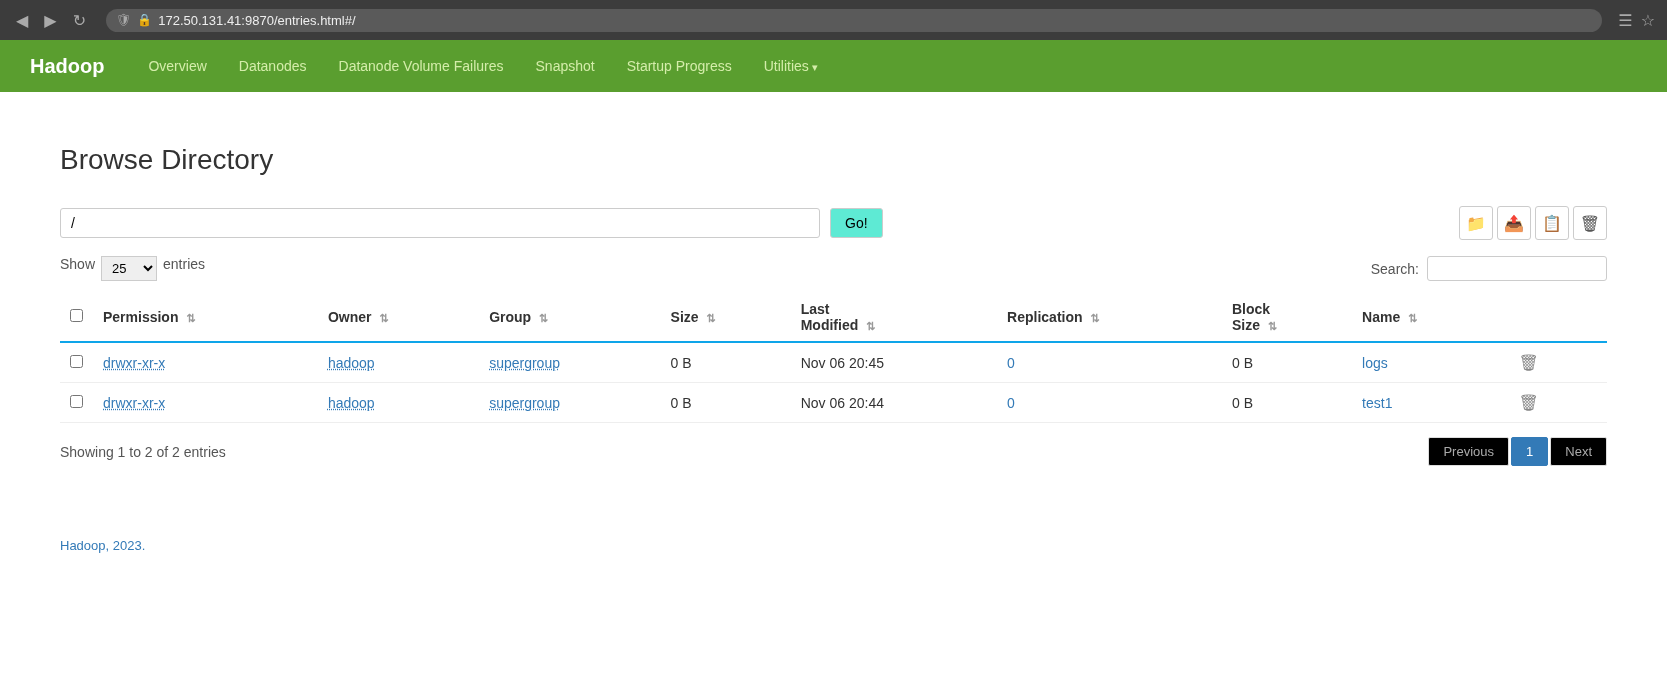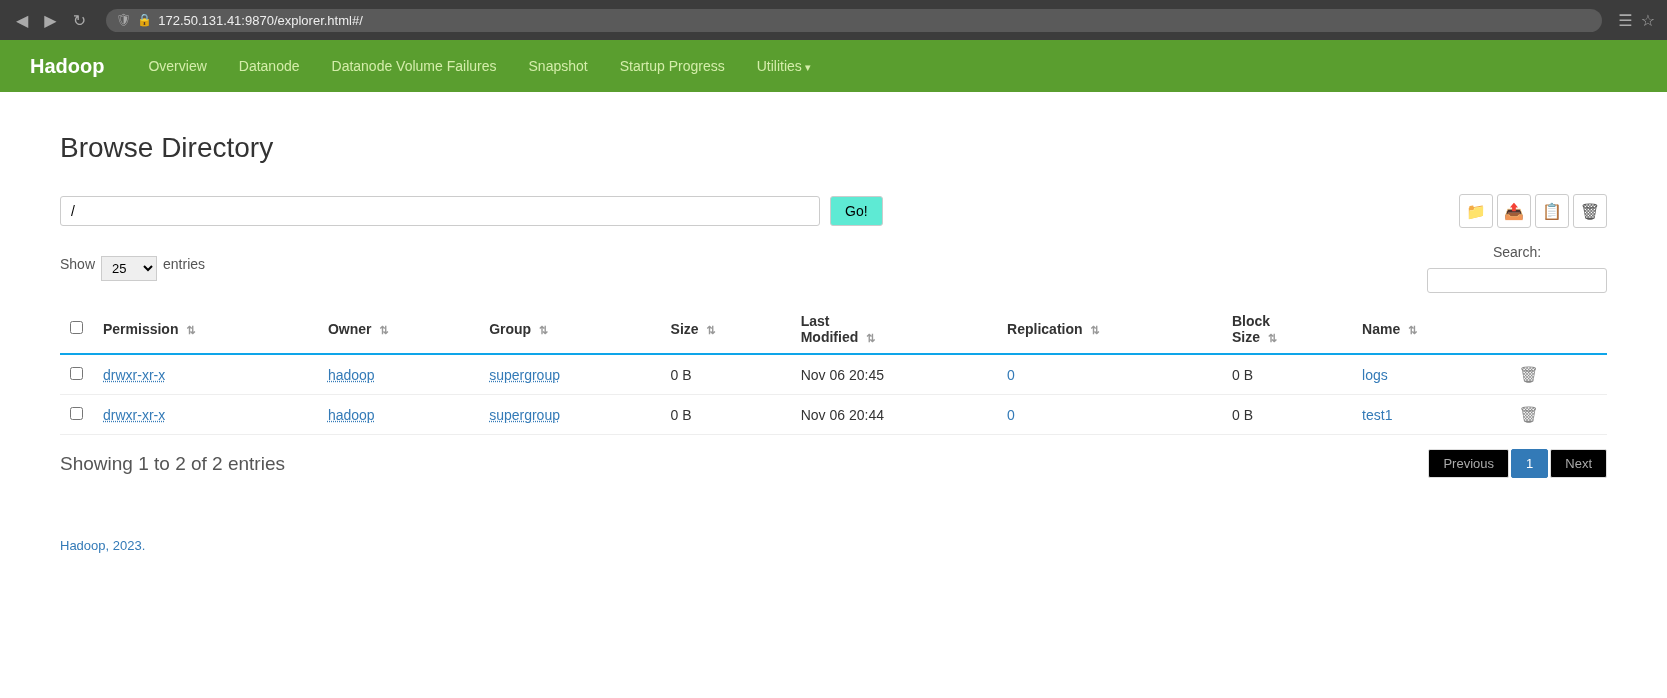--- a/index.html
+++ b/index.html
@@ -60,21 +60,21 @@
       text-decoration: none;
       padding: 6px 14px;
       border-radius: 4px;
       font-size: 14px;
       display: block;
     }
     .navbar-items li.has-dropdown a::after { content: " ▾"; font-size: 11px; }
 
     
     .main-content {
-      padding: 40px 60px;
+      padding: 52px 60px;
     }
     .page-title {
       font-size: 28px;
       font-weight: 300;
       color: #333;
       margin-bottom: 30px;
     }
 
     
     .dir-controls {
@@ -133,21 +133,20 @@
     .entries-select {
       padding: 3px 6px;
       border: 1px solid #ccc;
       border-radius: 0;
       font-size: 13px;
     }
     .search-area {
       display: flex;
       align-items: center;
       gap: 8px;
-      flex-direction: column;
     }
     .search-label { color: #555; }
     .search-input {
       padding: 4px 8px;
       border: 1px solid #ccc;
       border-radius: 3px;
       font-size: 13px;
       width: 180px;
     }
 
@@ -191,21 +190,21 @@
       padding: 2px 6px;
     }
 
     
     .pagination-area {
       display: flex;
       align-items: center;
       justify-content: space-between;
       margin-top: 14px;
     }
-    .pagination-info { color: #555; font-size: 19px; }
+    .pagination-info { color: #555; font-size: 14px; }
     .pagination-btns { display: flex; gap: 2px; }
     .page-btn {
       padding: 6px 14px;
       border: 1px solid #ddd;
       background: #000000;
       cursor: pointer;
       font-size: 13px;
       color: #337ab7;
       border-radius: 2px;
     }
@@ -226,36 +225,36 @@
 </head>
 <body>
 
 <div class="browser-chrome">
   <button class="browser-nav-btn">◀</button>
   <button class="browser-nav-btn">▶</button>
   <button class="browser-nav-btn">↻</button>
   <div class="address-bar">
     <span class="address-bar-icon">🛡</span>
     <span class="address-bar-icon">🔒</span>
-    <span class="address-bar-text">172.50.131.41:9870/explorer.html#/</span>
+    <span class="address-bar-text">172.50.131.41:9870/entries.html#/</span>
   </div>
   <div class="browser-actions">
     <span>☰</span>
     <span>☆</span>
   </div>
 </div>
 
 <nav class="navbar">
   <span class="navbar-brand">Hadoop</span>
   <ul class="navbar-items">
     <li>
       <a href="#">Overview</a>
     </li>
     <li>
-      <a href="#">Datanode</a>
+      <a href="#">Datanodes</a>
     </li>
     <li>
       <a href="#">Datanode Volume Failures</a>
     </li>
     <li>
       <a href="#">Snapshot</a>
     </li>
     <li>
       <a href="#">Startup Progress</a>
     </li>

